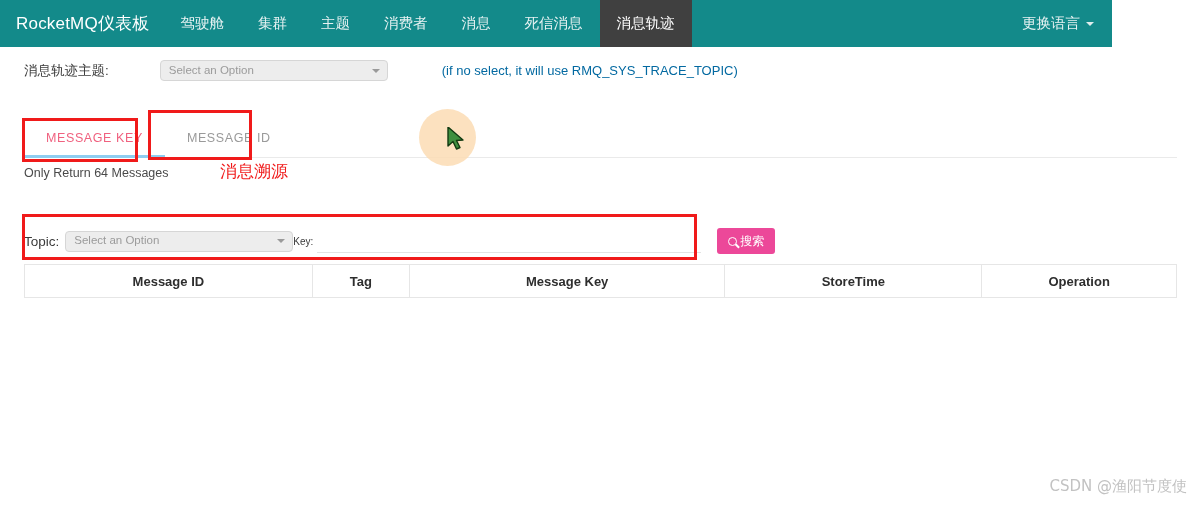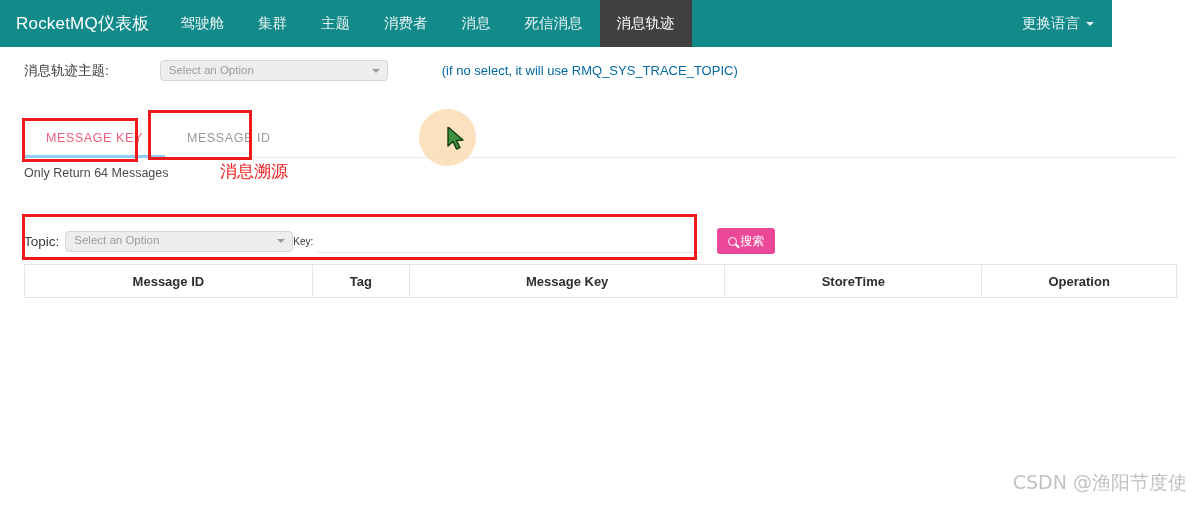--- a/index.html
+++ b/index.html
@@ -235,21 +235,21 @@
     position: absolute;
     left: 447px; top: 127px;
     width: 20px; height: 24px;
   }
 
   
   #watermark {
     position: absolute;
     right: 14px; bottom: 12px;
     color: #c2c2c2;
-    font-size: 19px;
+    font-size: 15px;
     white-space: nowrap;
     font-family: "DejaVu Sans", sans-serif;
   }
 </style>
 </head>
 <body>
 
 <div id="navbar">
   <div id="brand">RocketMQ仪表板</div>
   <div id="nav-items">

